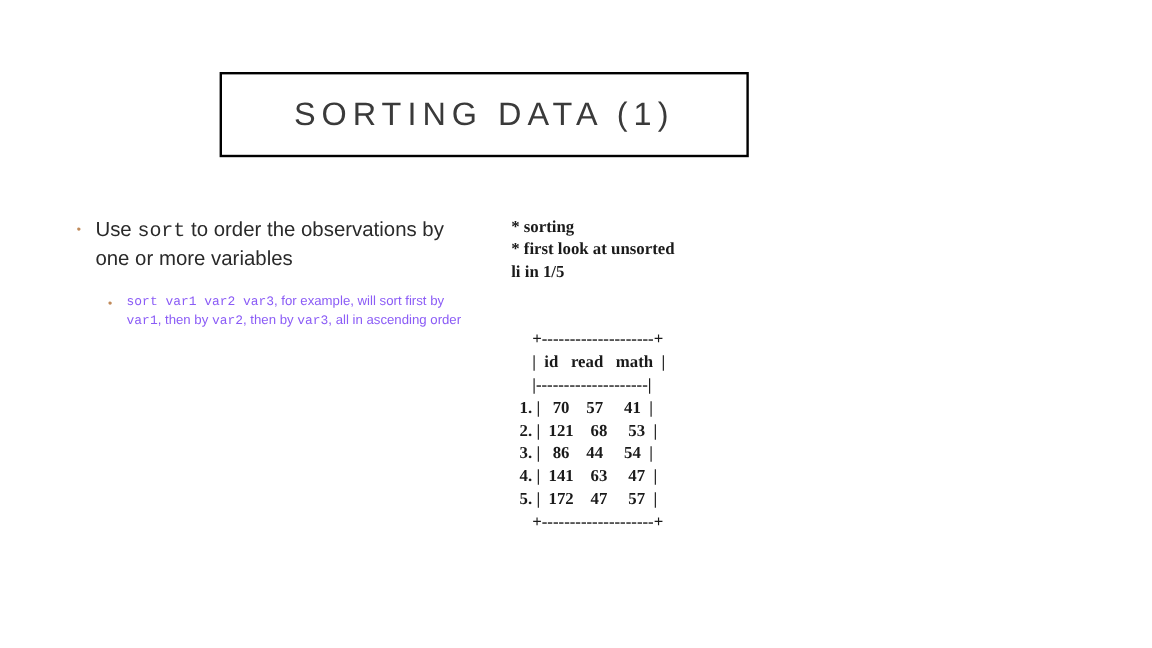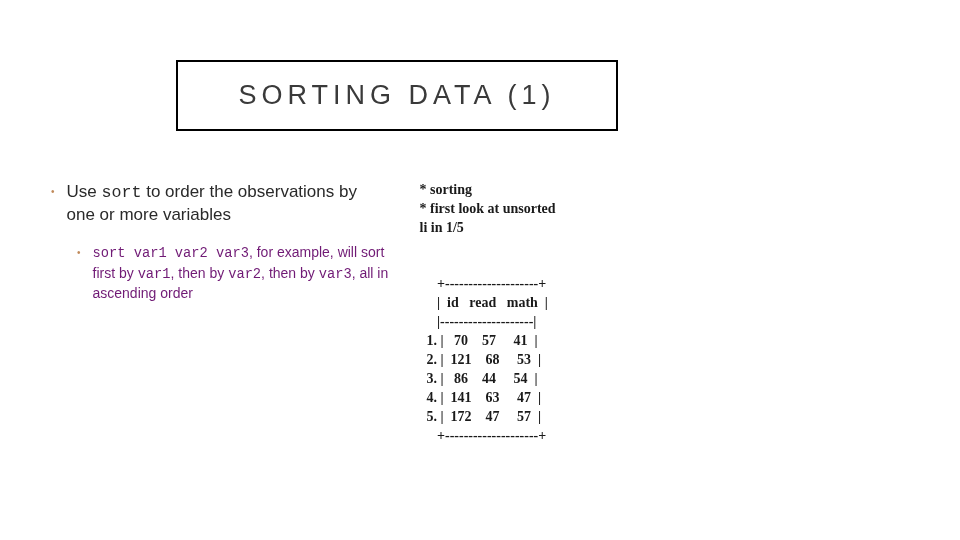--- a/index.html
+++ b/index.html
@@ -1,28 +1,28 @@
 <!DOCTYPE html>
 <html><head>
 <meta charset="utf-8">
 <style>
   * { box-sizing: border-box; margin: 0; padding: 0; }
   html, body { width: 960px; height: 540px; background: #fff; font-family: Arial, Helvetica, sans-serif; color: #333; }
-  .slide { width: 828px; height: 540px; position: relative; padding: 60px 70px 40px 36px; }
+  .slide { width: 828px; height: 540px; position: relative; padding: 60px 70px 40px 49px; }
   .title-box { border: 2px solid #000; padding: 18px 60px; margin: 0 auto 50px auto; width: fit-content; }
   .title { font-size: 27px; letter-spacing: 5px; font-weight: 400; color: #3a3a3a; text-align: center; font-family: Arial, Helvetica, sans-serif; }
   .columns { display: flex; gap: 30px; }
   .left { flex: 1; padding-left: 15px; }
   .right { flex: 1; }
   .bullet { display: flex; margin-bottom: 16px; }
   .bullet .dot { color: #c08a5a; font-size: 10px; line-height: 22px; margin-right: 12px; }
   .bullet .text { font-size: 17px; line-height: 1.35; color: #2a2a2a; }
   .sub-bullet { display: flex; margin-left: 26px; margin-bottom: 14px; }
   .sub-bullet .dot { color: #c08a5a; font-size: 10px; line-height: 20px; margin-right: 12px; }
-  .sub-bullet .text { font-size: 14px; line-height: 1.35; color: #701a75; }
+  .sub-bullet .text { font-size: 11px; line-height: 1.35; color: #8b5cf6; }
   .mono { font-family: "Courier New", Courier, monospace; font-size: 0.98em; }
   .code-block { font-family: Liberation Serif, serif; font-size: 14px; line-height: 1.35; white-space: pre; color: #1a1a1a; font-weight: bold; }
 </style>
 </head>
 <body>
 
 <div class="slide">
 
   <div class="title-box">
     <div class="title">SORTING DATA (1)</div>

